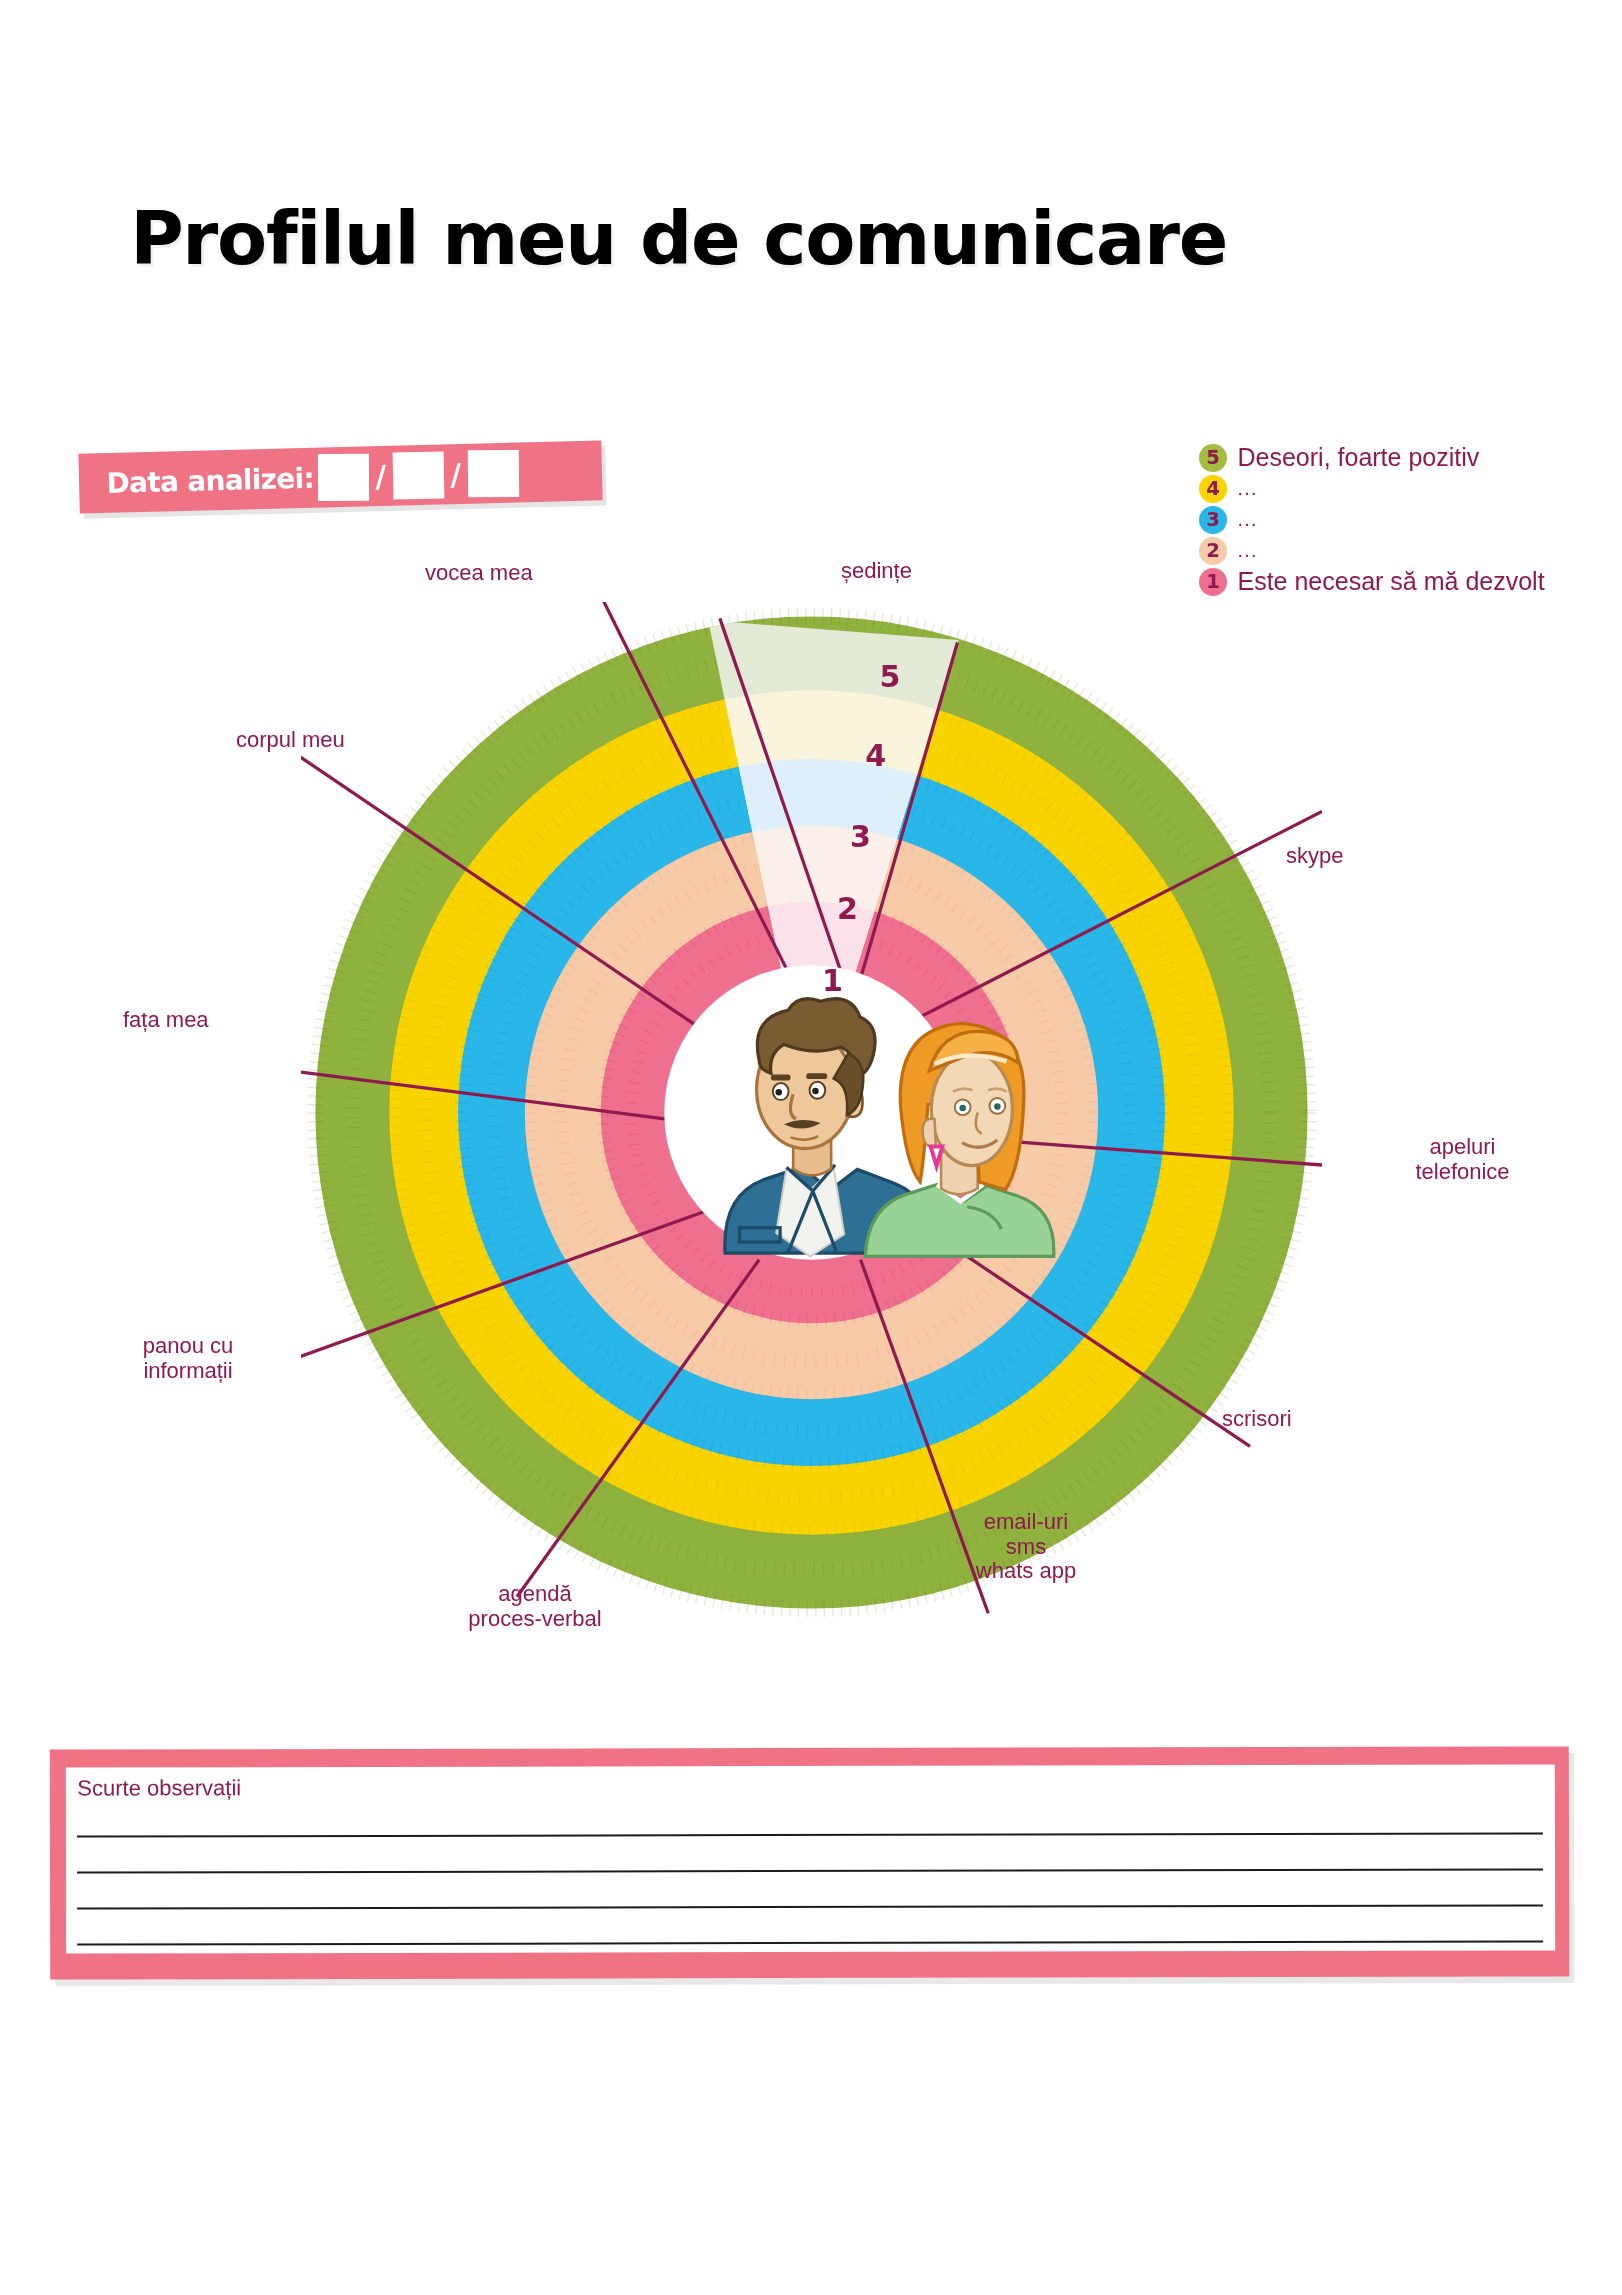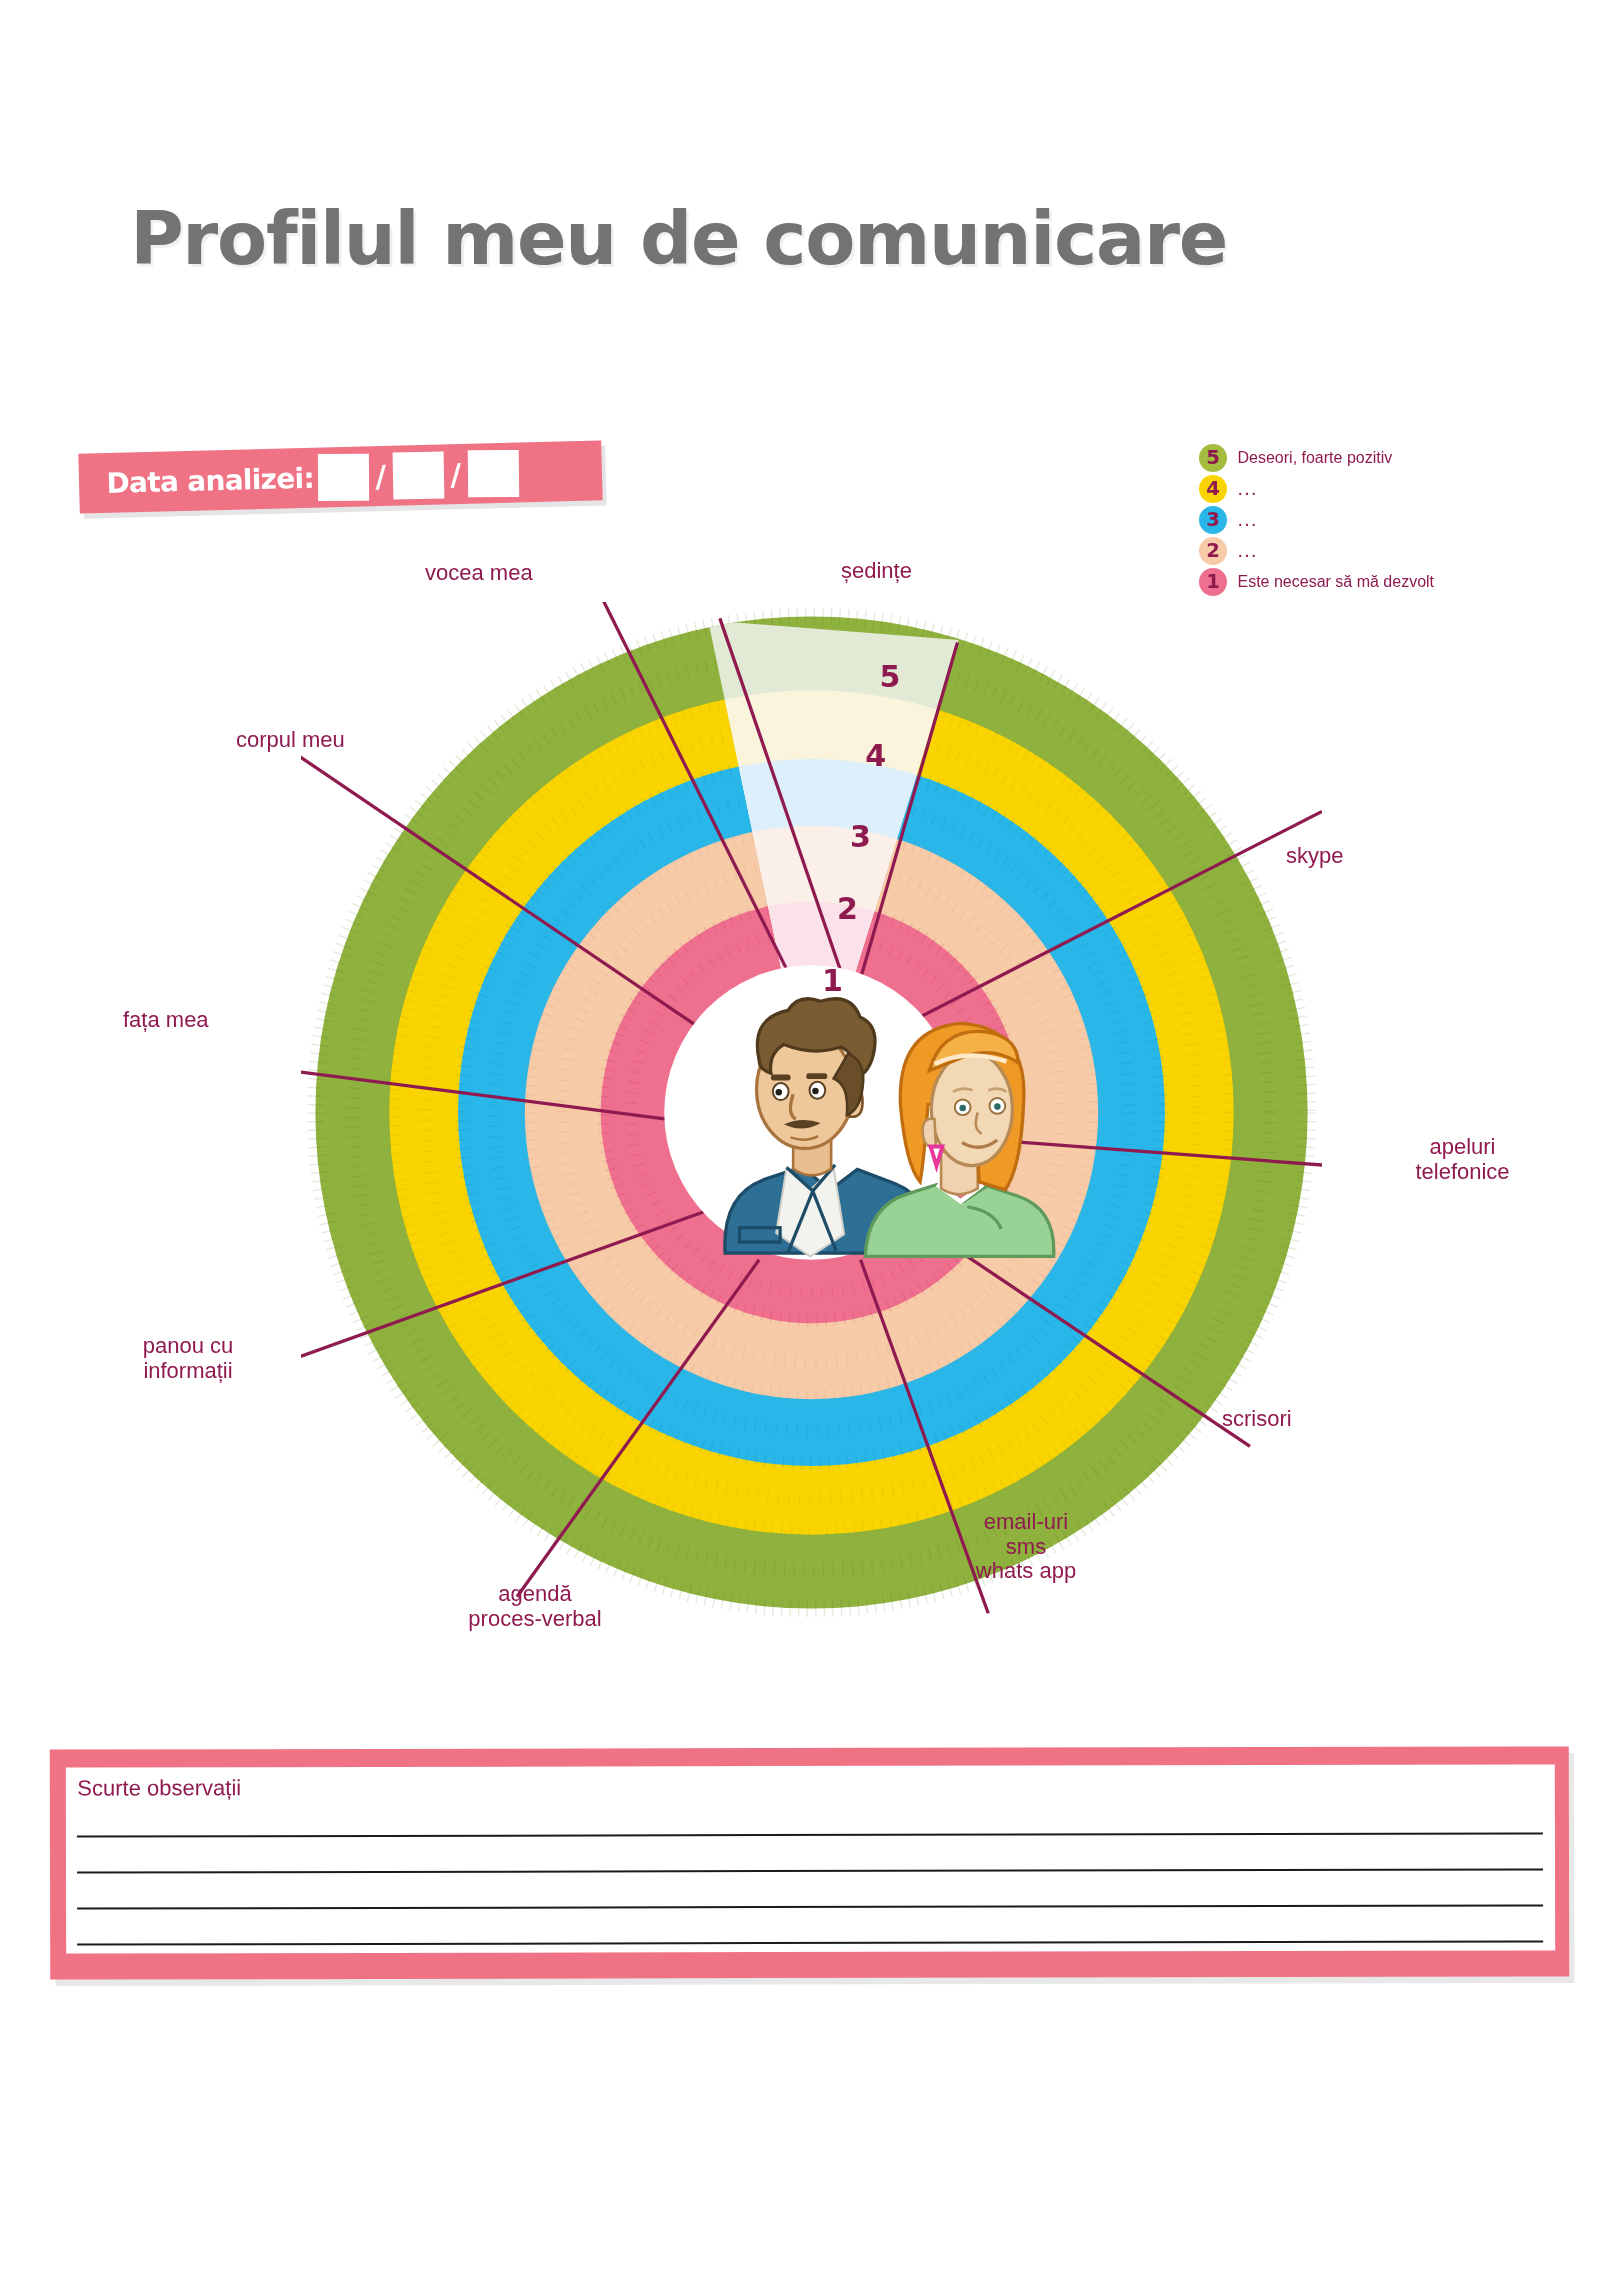--- a/index.html
+++ b/index.html
@@ -19,21 +19,21 @@
   #page-title {
     position: absolute;
     left: 0;
     top: 196px;
     width: 1357px;
     text-align: center;
     font-family: "DejaVu Sans", sans-serif;
     font-size: 73px;
     font-weight: bold;
     letter-spacing: -1.3px;
-    color: #737373;
+    color: #000000;
     text-shadow: 2.6px 2.6px 0 rgba(0,0,0,0.06);
   }
 
   
   #date-banner {
     position: absolute;
     left: 79px;
     top: 447px;
     width: 523px;
     height: 60px;
@@ -92,21 +92,21 @@
     font-family: "DejaVu Sans", sans-serif;
     font-weight: bold;
     font-size: 19.6px;
     display: flex;
     align-items: center;
     justify-content: center;
     margin-right: 10.5px;
   }
   #legend .ltext {
     color: #8f1a4f;
-    font-size: 16px;
+    font-size: 25px;
     white-space: nowrap;
     font-family: "Liberation Sans", sans-serif;
   }
   #legend .ltext.dots { font-size: 19.6px; letter-spacing: 1.3px; }
 
   
   #wheel-wrap {
     position: absolute;
     left: 301px;
     top: 602px;

